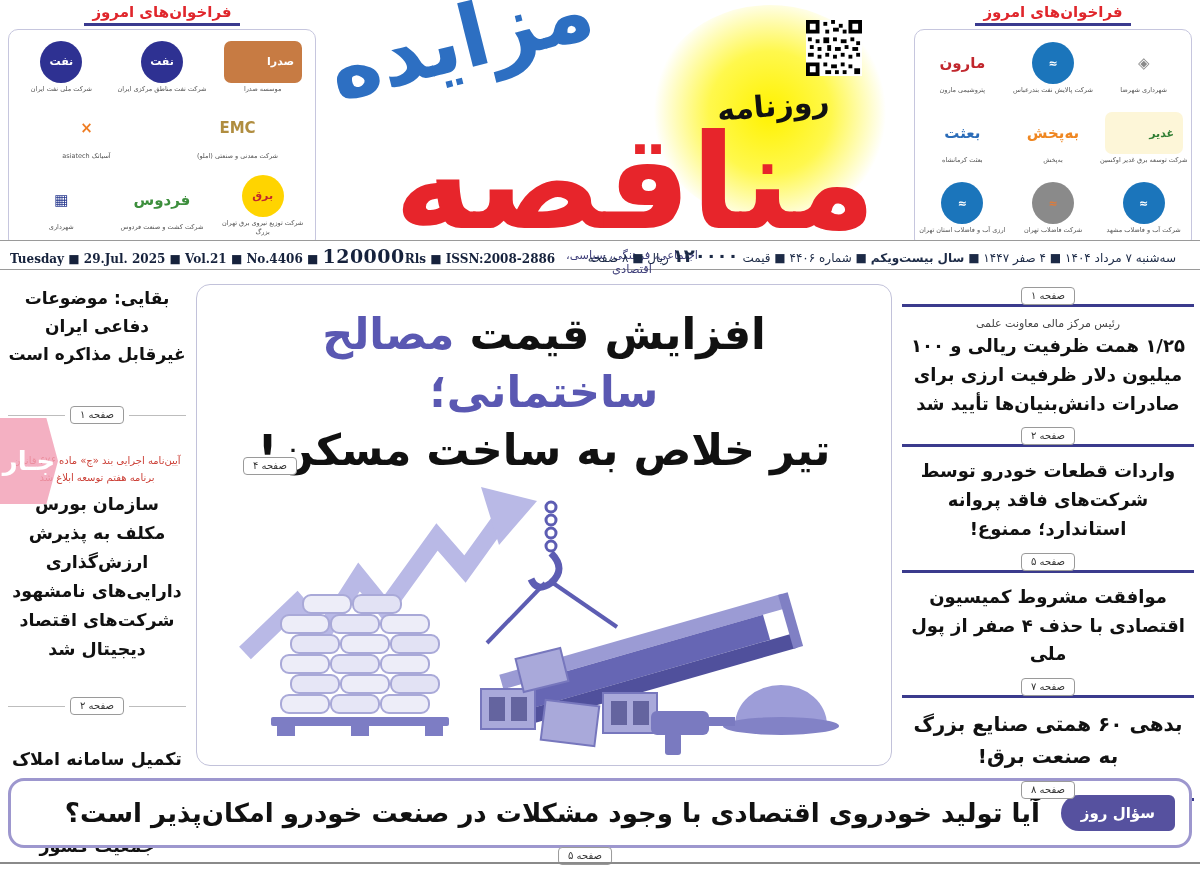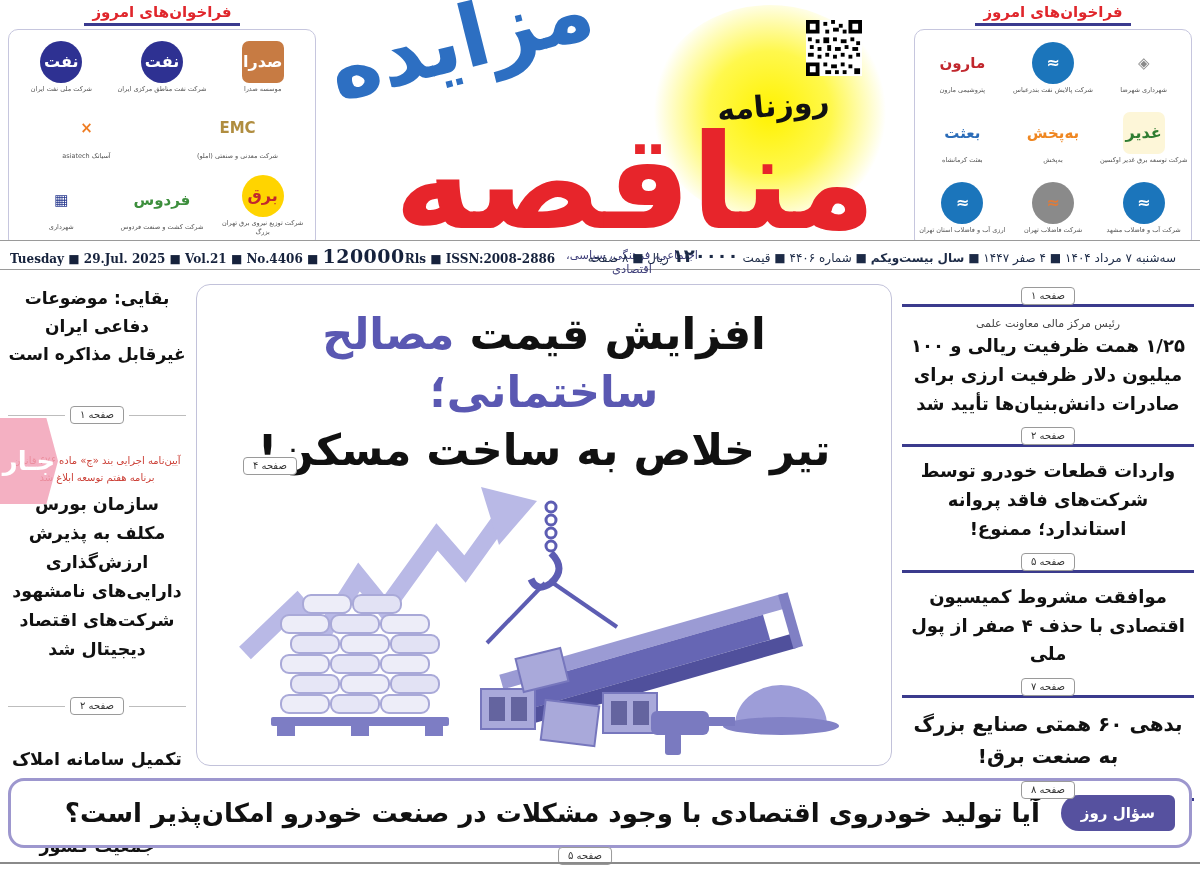--- a/index.html
+++ b/index.html
@@ -8,23 +8,23 @@
 
   
   .calls{position:absolute;top:2px;text-align:center;}
   .calls-title{display:inline-block;color:#e0262c;font-weight:bold;font-size:15px;
                border-bottom:3px solid #3a3a8f;padding:0 8px 2px;direction:rtl;}
   .calls-box{margin-top:3px;border:1px solid #c6c6de;border-radius:10px;background:#fff;
              height:210px;display:flex;flex-direction:column;justify-content:space-around;padding:4px 2px;}
   .logo-row{display:flex;justify-content:space-around;align-items:center;}
   .logo{width:90px;text-align:center;}
   .logo-mark{margin:0 auto;width:42px;height:42px;display:flex;align-items:center;justify-content:center;
-             font-weight:bold;font-size:16px;line-height:1;direction:rtl;}
+             font-weight:bold;font-size:11px;line-height:1;direction:rtl;}
   .logo-mark[data-shape="circle"]{border-radius:50%;}
-  .logo-mark[data-shape="square"]{border-radius:7px;}
+  .logo-mark[data-shape="square"]{border-radius:7px;padding-left:36px;}
   .logo-mark[data-shape="plain"]{font-size:15px;}
   .logo-caption{font-size:6.5px;color:#555;margin-top:2px;line-height:1.4;direction:rtl;}
 
   
   #masthead{position:absolute;left:320px;top:0;width:560px;height:238px;}
   #glow{position:absolute;left:330px;top:5px;width:240px;height:215px;border-radius:50%;
         background:radial-gradient(circle,#fff200 0%,#fff84d 38%,rgba(255,242,0,0) 72%);}
   #qr{position:absolute;left:486px;top:20px;width:56px;height:56px;}
   #roozname{position:absolute;left:388px;top:88px;width:130px;text-align:center;color:#111;
             font-size:30px;font-weight:bold;transform:rotate(-5deg);direction:rtl;}

